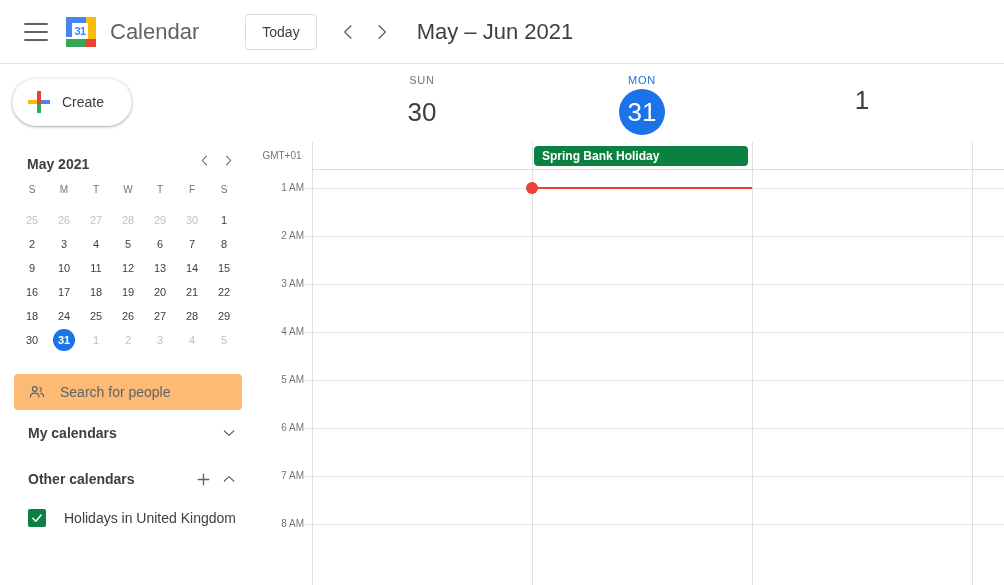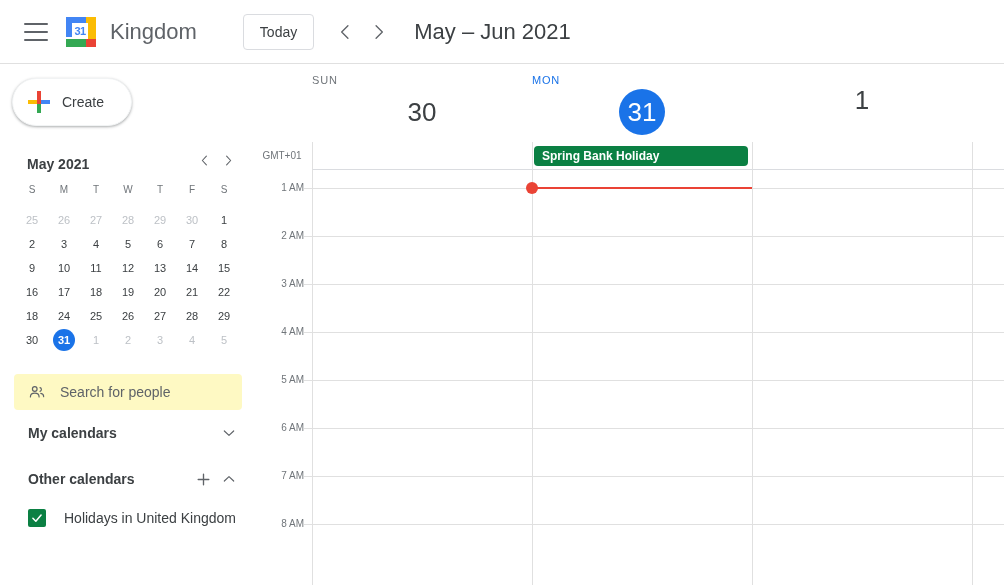--- a/index.html
+++ b/index.html
@@ -117,21 +117,21 @@
   .mini-day span {
     width: 22px; height: 22px; border-radius: 50%;
     display: flex; align-items: center; justify-content: center;
   }
   .mini-day.other span { color: #bdc1c6; }
   .mini-day.today span { background: #1a73e8; color: #ffffff; font-weight: bold; }
 
   
   .search-people {
     margin: 22px 14px 0 14px;
-    height: 36px; background: #fef9c3; border-radius: 4px;
+    height: 36px; background: #fdba74; border-radius: 4px;
     display: flex; align-items: center; cursor: text;
   }
   .people-icon { margin-left: 14px; width: 18px; height: 18px; flex: none; color: #5f6368; }
   .search-ph { font-size: 14px; color: #5f6368; margin-left: 14px; }
 
   
   .cal-section {
     height: 46px; display: flex; align-items: center;
     padding: 0 14px 0 28px; cursor: pointer;
   }
@@ -150,21 +150,21 @@
   .cal-item-label { font-size: 14px; color: #3c4043; margin-left: 18px; white-space: nowrap; }
 
   
   .cal-main {
     position: absolute; top: 64px; left: 256px;
     width: 748px; height: 521px; background: #ffffff; overflow: hidden;
   }
   
   .day-headers { position: absolute; top: 0; left: 0; width: 748px; height: 78px; }
   .day-col-head {
-    position: absolute; top: 10px; width: 220px; text-align: left;
+    position: absolute; top: 10px; width: 220px; text-align: center;
   }
   .dow-label {
     font-size: 11px; letter-spacing: .8px; color: #70757a; text-transform: uppercase;
   }
   .dow-label.today { color: #1a73e8; }
   .daynum {
     margin-top: 3px; font-size: 26px; color: #3c4043; font-weight: 400;
     height: 46px; display: flex; align-items: center; justify-content: center;
   }
   .daynum span {
@@ -228,21 +228,21 @@
   <div class="gcal-logo">
     <div class="sq blue"></div>
     <div class="sq blue2"></div>
     <div class="sq yellow"></div>
     <div class="sq green"></div>
     <div class="sq red"></div>
     <div class="sq white"></div>
     <div class="num">31</div>
   </div>
 
-  <div class="app-title">Kingdom</div>
+  <div class="app-title">Calendar</div>
 
   <button class="today-btn">Today</button>
 
   <button class="nav-arrow">
     <svg viewBox="0 0 24 24" width="20" height="20">
       <path d="M15.5 4.5 L8 12 L15.5 19.5" fill="none" stroke="#5f6368" stroke-width="1.6" stroke-linecap="round" stroke-linejoin="round"></path>
     </svg>
   </button>
   <button class="nav-arrow">
     <svg viewBox="0 0 24 24" width="20" height="20">

